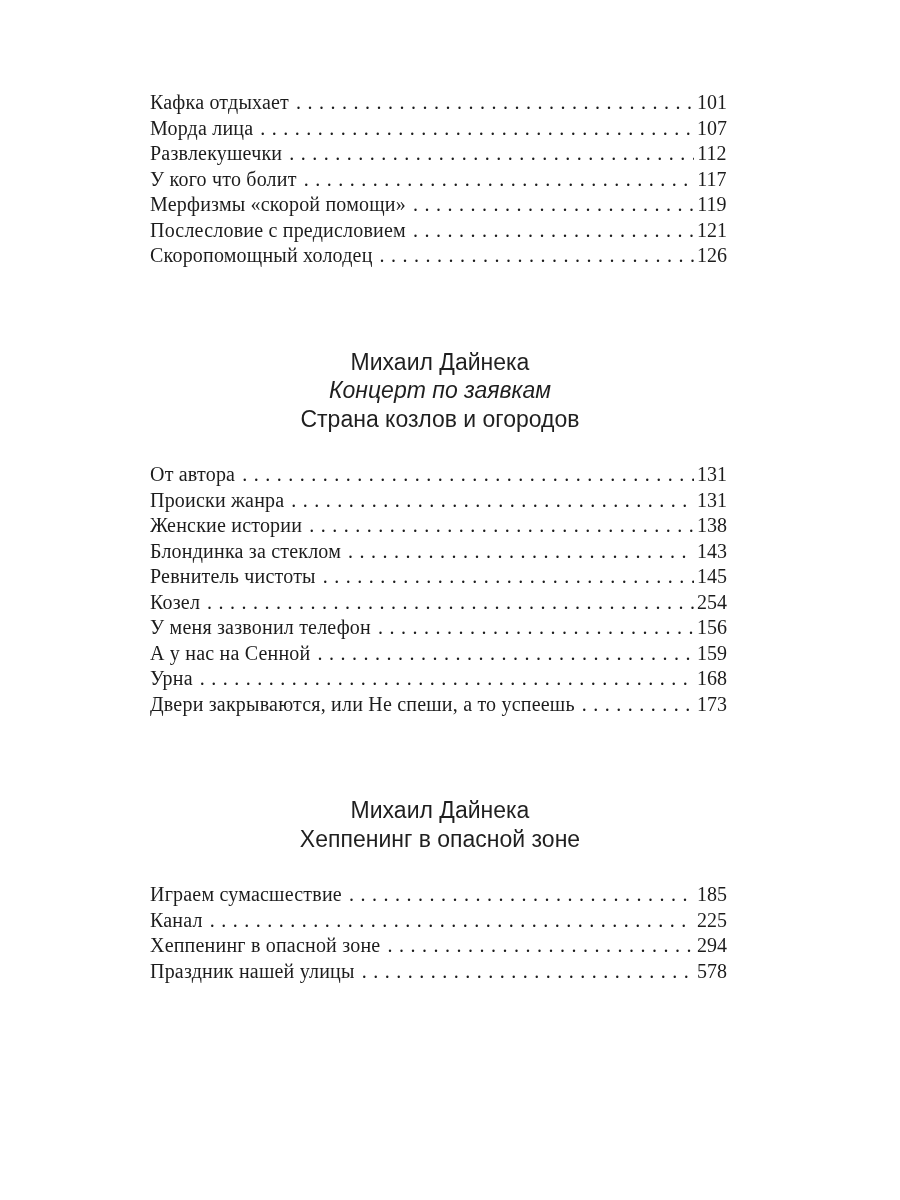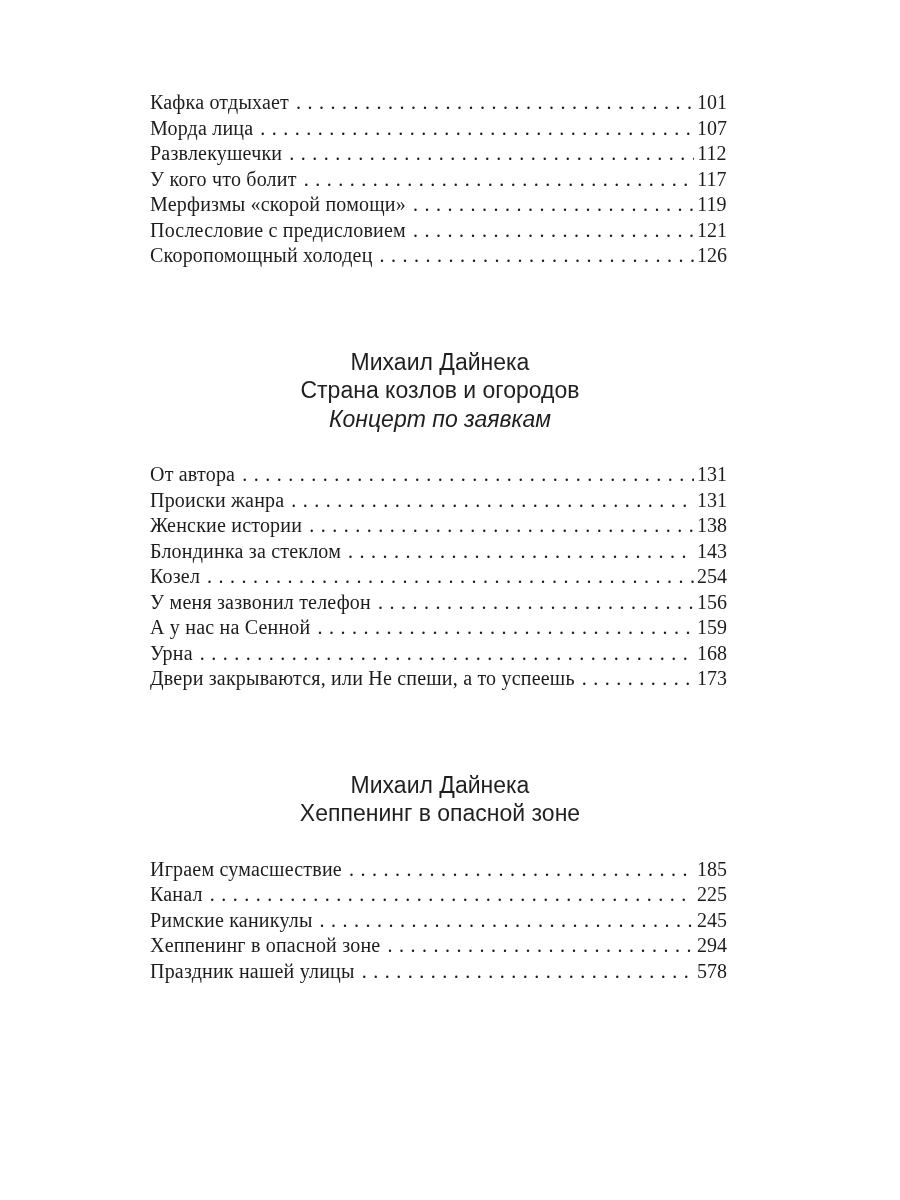--- a/index.html
+++ b/index.html
@@ -108,23 +108,23 @@
     <span class="dot-leader"></span>
     <span class="entry-page">126</span>
   </div>
 </div>
   </section>
 
   <section class="toc-section">
     <div class="section-heading">
   <div class="heading-line">Михаил Дайнека</div>
 
+  <div class="heading-line italic">Концерт по заявкам</div>
+
   <div class="heading-line">Страна козлов и огородов</div>
-
-  <div class="heading-line italic">Концерт по заявкам</div>
 </div>
     <div class="section-entries">
   <div class="toc-entry">
     <span class="entry-title">От автора</span>
     <span class="dot-leader"></span>
     <span class="entry-page">131</span>
   </div>
 
   <div class="toc-entry">
     <span class="entry-title">Происки жанра</span>
@@ -137,20 +137,25 @@
     <span class="dot-leader"></span>
     <span class="entry-page">138</span>
   </div>
 
   <div class="toc-entry">
     <span class="entry-title">Блондинка за стеклом</span>
     <span class="dot-leader"></span>
     <span class="entry-page">143</span>
   </div>
 
+  <div class="toc-entry">
+    <span class="entry-title">Ревнитель чистоты</span>
+    <span class="dot-leader"></span>
+    <span class="entry-page">145</span>
+  </div>
 
   <div class="toc-entry">
     <span class="entry-title">Козел</span>
     <span class="dot-leader"></span>
     <span class="entry-page">254</span>
   </div>
 
   <div class="toc-entry">
     <span class="entry-title">У меня зазвонил телефон</span>
     <span class="dot-leader"></span>
@@ -189,25 +194,20 @@
     <span class="dot-leader"></span>
     <span class="entry-page">185</span>
   </div>
 
   <div class="toc-entry">
     <span class="entry-title">Канал</span>
     <span class="dot-leader"></span>
     <span class="entry-page">225</span>
   </div>
 
-  <div class="toc-entry">
-    <span class="entry-title">Римские каникулы</span>
-    <span class="dot-leader"></span>
-    <span class="entry-page">245</span>
-  </div>
 
   <div class="toc-entry">
     <span class="entry-title">Хеппенинг в опасной зоне</span>
     <span class="dot-leader"></span>
     <span class="entry-page">294</span>
   </div>
 
   <div class="toc-entry">
     <span class="entry-title">Праздник нашей улицы</span>
     <span class="dot-leader"></span>

